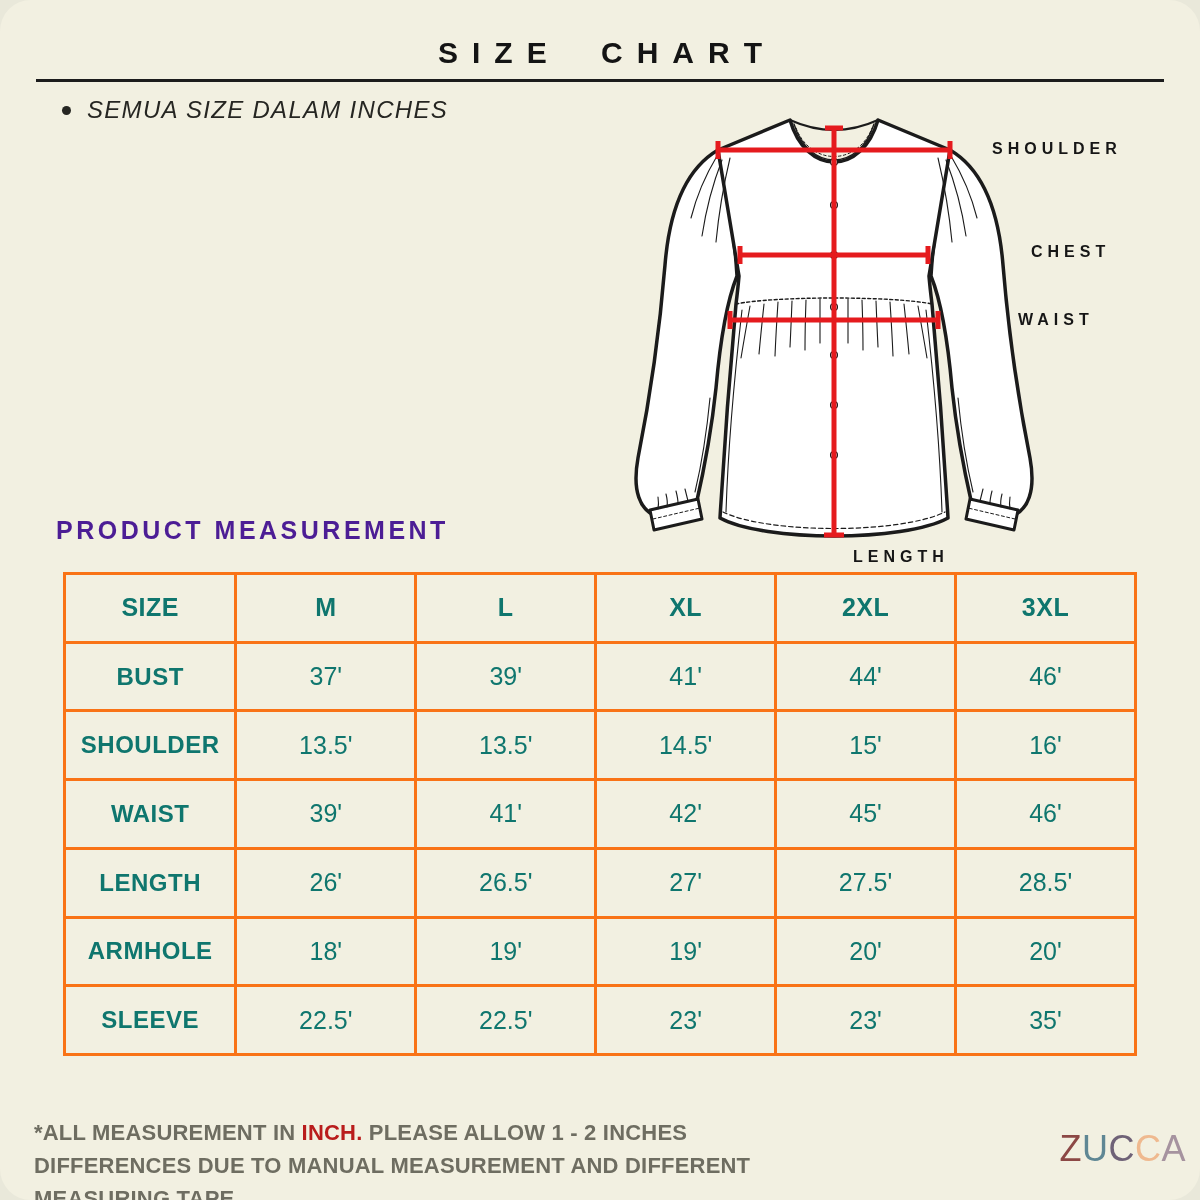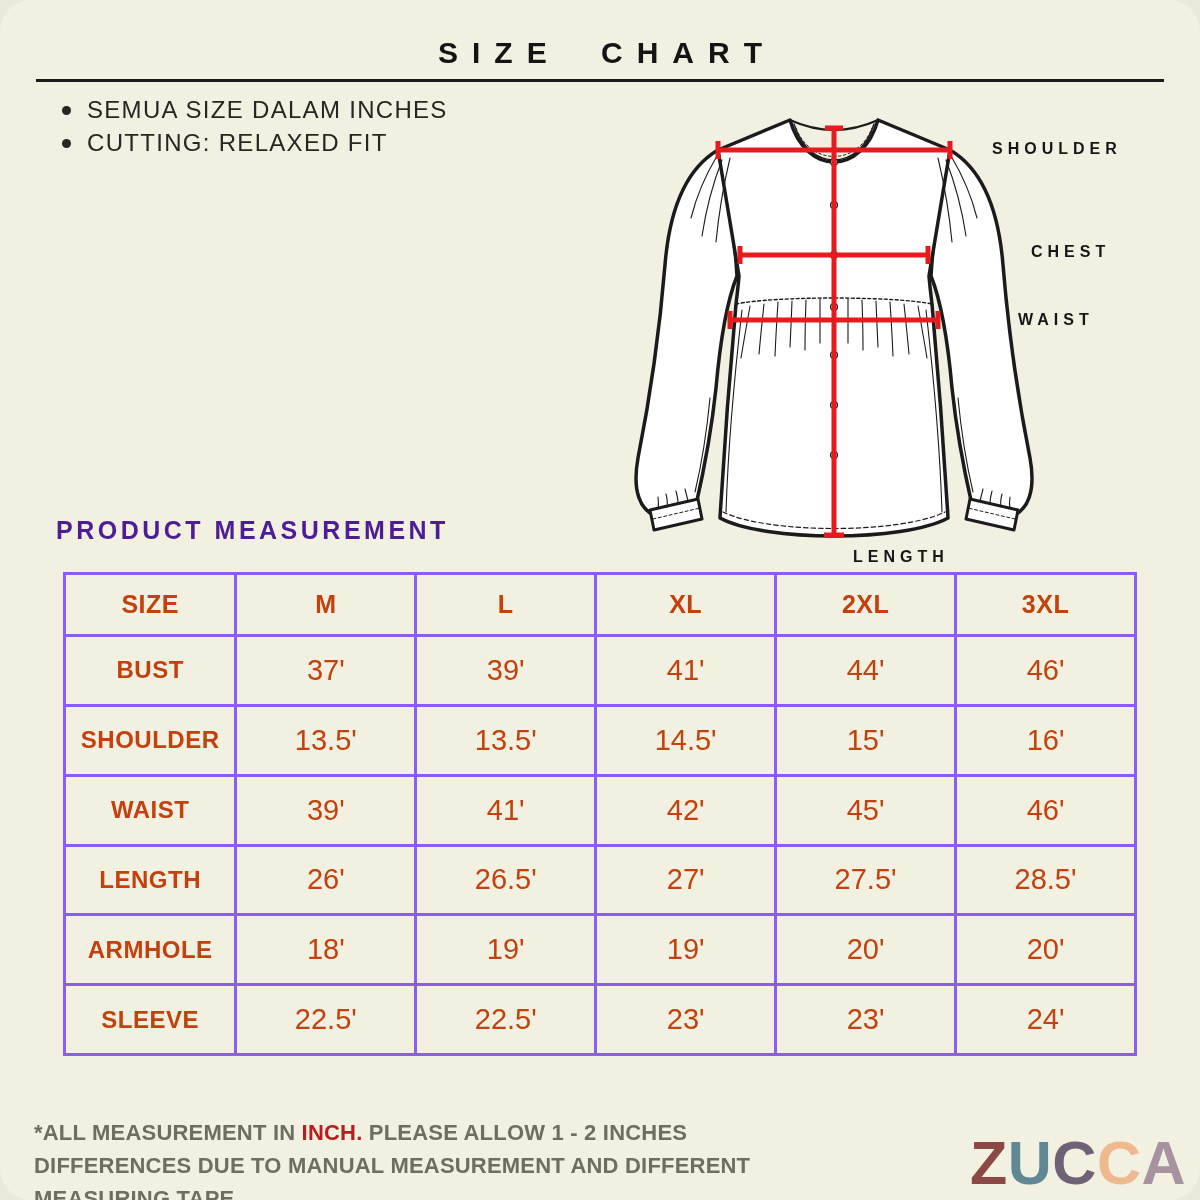--- a/index.html
+++ b/index.html
@@ -10,21 +10,21 @@
     font-family:"Liberation Sans","DejaVu Sans",sans-serif; color:#1b1b1b;border-radius:31px;
   }
   
   .title {
     position:absolute; top:36px; left:0; width:1200px; text-align:center;
     font-size:30px; font-weight:bold; letter-spacing:14px; word-spacing:18px;
     padding-left:14px; color:#141414;
   }
   .rule { position:absolute; top:79px; left:36px; width:1128px; height:3px; background:#1c1c1c; }
   
-  .notes { position:absolute; left:60px; top:94px; }
+  .notes { position:absolute; left:60px; top:94px;font-style:italic; }
   .notes ul { list-style:none; }
   .notes li {
     position:relative; padding-left:27px; font-size:24px; font-weight:500;
     letter-spacing:1.3px; line-height:32.5px; color:#262622;
   }
   .notes li::before {
     content:""; position:absolute; left:2px; top:12px; width:9px; height:9px;
     border-radius:50%; background:#262622;
   }
   
@@ -41,51 +41,50 @@
   .section-title {
     position:absolute; left:56px; top:516px; font-size:25px; font-weight:bold;
     letter-spacing:3.5px; color:#4c1d95;
   }
   
   .size-table-wrap { position:absolute; left:63px; top:572px; width:1074px; height:484px; }
   table.size-table {
     width:100%; height:100%; border-collapse:collapse; table-layout:fixed;
   }
   .size-table th, .size-table td {
-    border:3px solid #8b5cf6; text-align:center; vertical-align:middle;
-    padding:0; color:#c2410c;
+    border:3px solid #f97316; text-align:center; vertical-align:middle;
+    padding:0; color:#0f766e;
   }
   .size-table th { font-size:25px; font-weight:bold; letter-spacing:0.5px; }
   .size-table td.rowlabel { font-size:24px; font-weight:bold; letter-spacing:0.5px; }
-  .size-table td.val { font-size:29px; font-weight:normal; }
+  .size-table td.val { font-size:25px; font-weight:normal; }
   .col-size { width:16.0%; }
   
   .footnote {
     position:absolute; left:34px; top:1116px; width:800px;
     font-size:22px; font-weight:bold; line-height:33px; color:#6e6d61;
     letter-spacing:0.2px;
   }
   .footnote .hl { font-weight:bold; }
   .brand {
-    position:absolute; right:14px; top:1128px; font-size:61px; font-weight:bold;
+    position:absolute; right:14px; top:1128px; font-size:36px; font-weight:normal;
     letter-spacing:0.5px; white-space:nowrap;
   }
 </style>
 </head>
 <body>
 
 <div class="canvas">
 
   <div class="title">SIZE CHART</div>
   <div class="rule"></div>
 
   <div class="notes">
     <ul>
       <li>SEMUA SIZE DALAM INCHES</li>
-      <li>CUTTING: RELAXED FIT</li>
     </ul>
   </div>
 
   <div class="garment-wrap">
     <svg width="420" height="470" viewBox="0 0 420 470">
       <g fill="none" stroke="#1b1b1b" stroke-linecap="round" stroke-linejoin="round">
 
         <path d="M 96,52 C 62,72 47,117 43,167 C 37,240 27,305 16,360 C 10,393 18,412 34,418 L 74,407 C 82,372 90,328 94,290 C 98,245 105,203 115,178 C 112,130 104,84 96,52 Z" fill="#ffffff" stroke-width="3.5"></path>
 
         <path d="M 328,52 C 362,72 377,117 381,167 C 387,240 397,305 408,360 C 414,393 406,412 390,418 L 350,407 C 342,372 334,328 330,290 C 326,245 319,203 309,178 C 312,130 320,84 328,52 Z" fill="#ffffff" stroke-width="3.5"></path>
@@ -214,21 +213,21 @@
         <td class="val">19'</td>
         <td class="val">20'</td>
         <td class="val">20'</td>
       </tr>
       <tr>
         <td class="rowlabel">SLEEVE</td>
         <td class="val">22.5'</td>
         <td class="val">22.5'</td>
         <td class="val">23'</td>
         <td class="val">23'</td>
-        <td class="val">24'</td>
+        <td class="val">35'</td>
       </tr>
     </tbody>
       </table>
   </div>
 
   <div class="footnote" style="color: rgb(110, 109, 97);"><span>*ALL MEASUREMENT IN </span><span class="hl" style="color: #b91c1c;">INCH.</span><span> PLEASE ALLOW 1 - 2 INCHES DIFFERENCES DUE TO MANUAL MEASUREMENT AND DIFFERENT MEASURING TAPE.</span></div>
 
   <div class="brand"><span style="color: rgb(140, 72, 69);">Z</span><span style="color: rgb(95, 135, 148);">U</span><span style="color: rgb(111, 98, 119);">C</span><span style="color: rgb(239, 185, 143);">C</span><span style="color: rgb(166, 147, 159);">A</span></div>
 
 </div>

